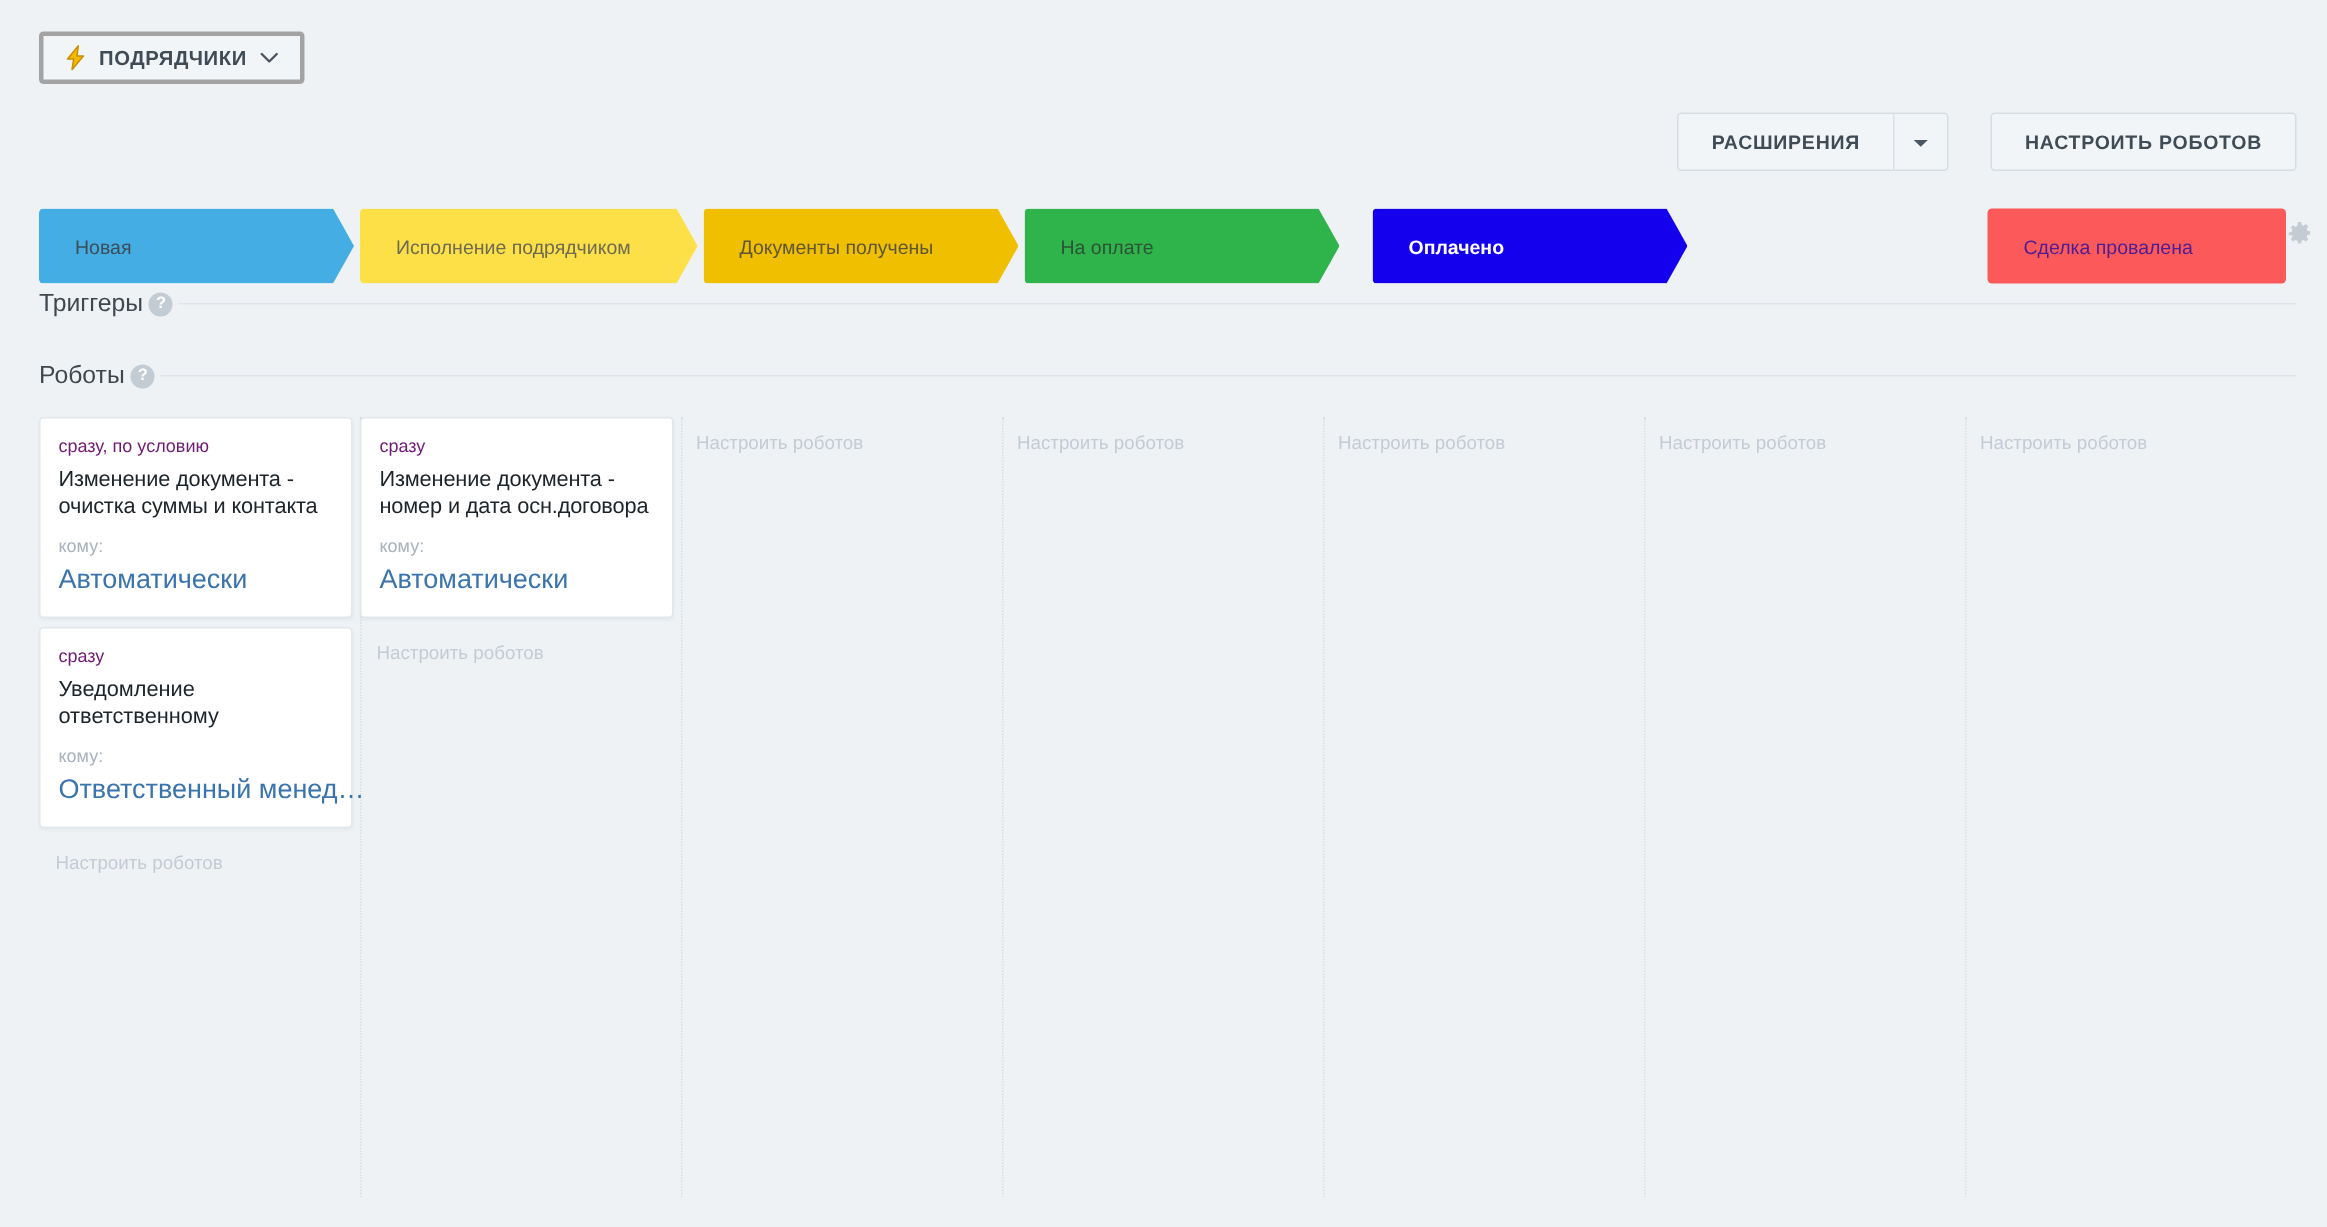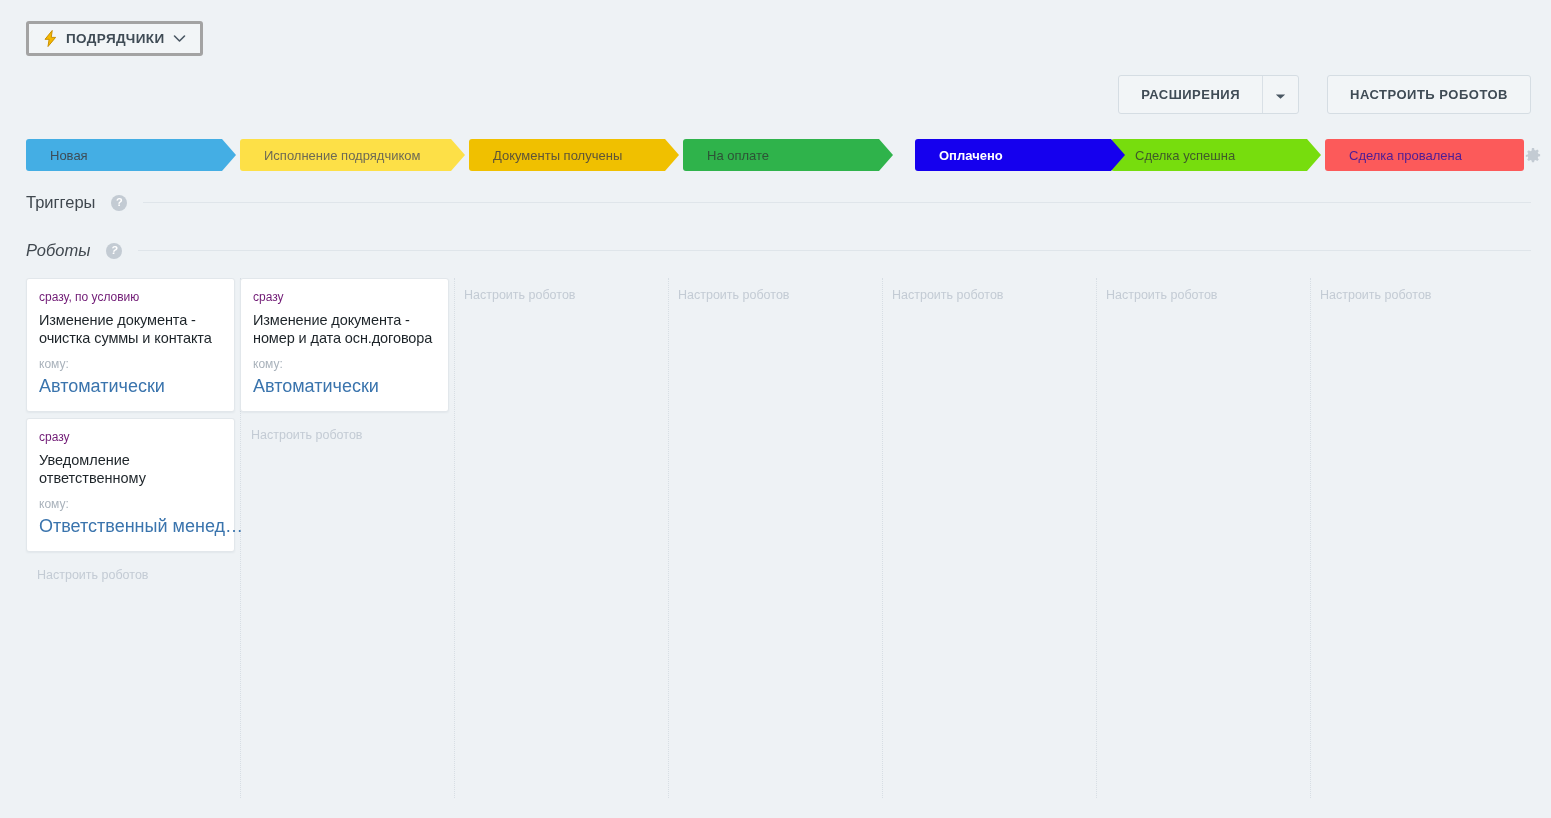--- a/index.html
+++ b/index.html
@@ -99,21 +99,21 @@
 
   
   .stages {
     position: relative;
     height: 34px;
     margin: 0 0 0 26px;
   }
   .stage {
     position: absolute;
     top: 0;
-    height: 32px;
+    height: 50px;
     display: flex;
     align-items: center;
     cursor: pointer;
     user-select: none;
     border-radius: 3px;
   }
   .stage.arrow {
     clip-path: polygon(0 0, calc(100% - 14px) 0, 100% 50%, calc(100% - 14px) 100%, 0 100%);
     border-radius: 3px 0 0 3px;
   }
@@ -130,21 +130,21 @@
     height: 18px;
     cursor: pointer;
   }
 
   
   .section {
     position: relative;
     margin-left: 26px;
     display: flex;
     align-items: center;
-    gap: 16px;
+    gap: 4px;
   }
   .section .title {
     font-size: 16.5px;
     color: #40484f;
     white-space: nowrap;
   }
   .help-icon {
     width: 16px; height: 16px;
     border-radius: 50%;
     background: #c3cbd3;
@@ -159,21 +159,21 @@
     line-height: 1;
   }
   .section .rule {
     flex: 1;
     height: 1px;
     background: #dfe5ea;
     margin-right: 20px;
   }
 
   #triggers-section { margin-top: 20px; }
-  #robots-section   { margin-top: 29px; font-style: italic; }
+  #robots-section   { margin-top: 29px; }
 
   
   .board {
     position: relative;
     margin-top: 18px;
     margin-left: 26px;
     height: 520px;
   }
   .col {
     position: absolute;
@@ -261,23 +261,20 @@
         </span>
       </div>
     </div>
     <div class="btn-plain">НАСТРОИТЬ РОБОТОВ</div>
   </div>
 </div>
 
 <div class="stages">
     <div class="stage" style="left: 1299px; width: 199px; background: rgb(252, 90, 90);">
       <span class="stage-label" style="color: #4c1d95;">Сделка провалена</span>
-    </div>
-    <div class="stage arrow" style="left: 1085px; width: 210px; background: rgb(119, 221, 13);">
-      <span class="stage-label" style="color: rgb(63, 90, 42);">Сделка успешна</span>
     </div>
     <div class="stage arrow" style="left: 889px; width: 210px; background: rgb(21, 0, 238);">
       <span class="stage-label" style="color: rgb(255, 255, 255); font-weight: bold;">Оплачено</span>
     </div>
     <div class="stage arrow" style="left: 657px; width: 210px; background: rgb(47, 179, 75);">
       <span class="stage-label" style="color: rgb(45, 82, 54);">На оплате</span>
     </div>
     <div class="stage arrow" style="left: 443px; width: 210px; background: rgb(240, 192, 0);">
       <span class="stage-label" style="color: rgb(95, 85, 54);">Документы получены</span>
     </div>

